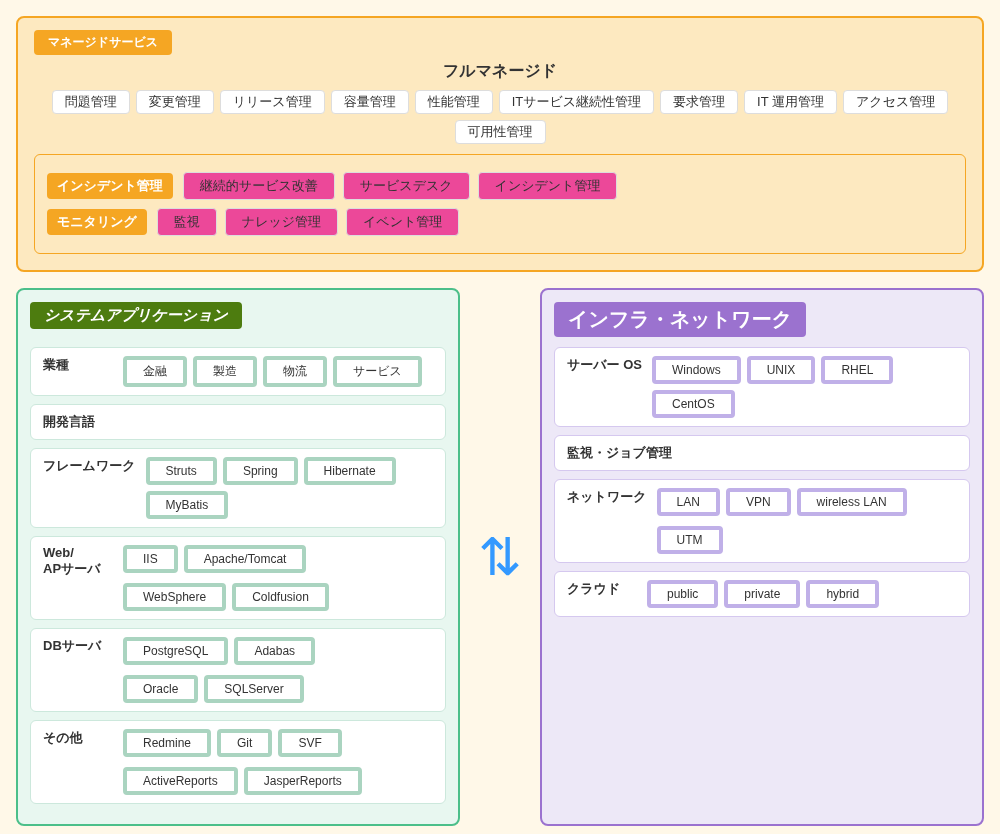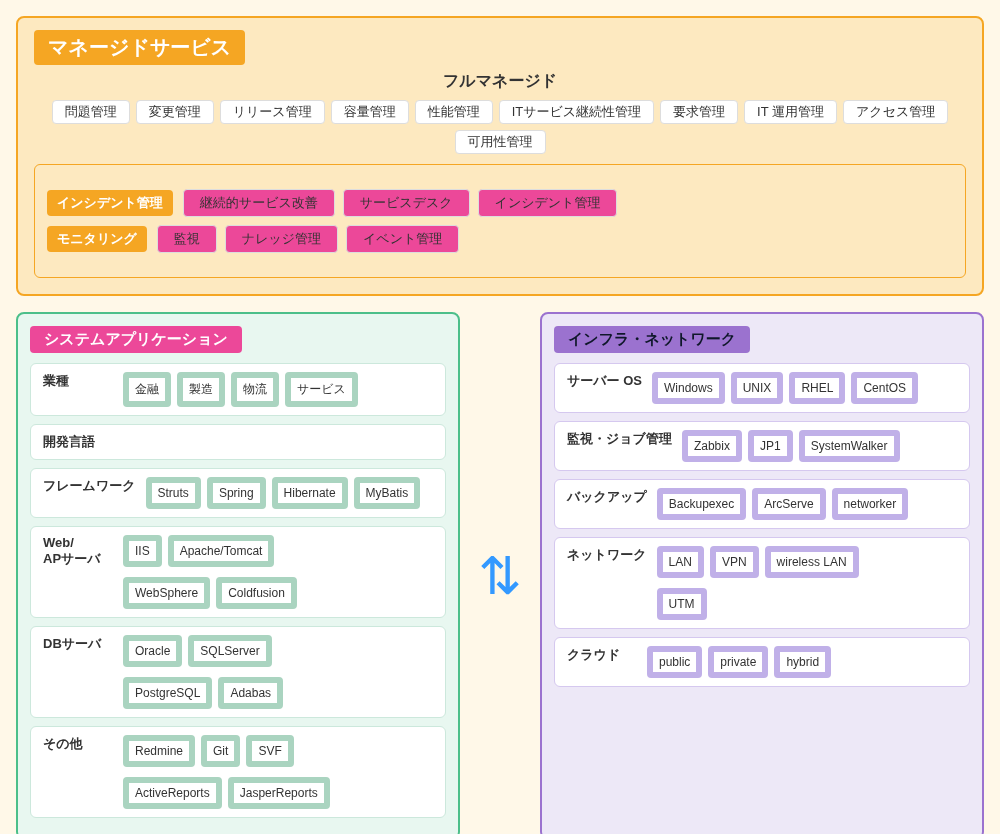--- a/index.html
+++ b/index.html
@@ -17,21 +17,21 @@
       border: 2px solid #f5a623;
       border-radius: 8px;
       padding: 12px 16px 16px;
       margin-bottom: 16px;
     }
 
     .managed-title-badge {
       display: inline-block;
       background: #f5a623;
       color: white;
-      font-size: 20px;
+      font-size: 12px;
       font-weight: bold;
       padding: 4px 14px;
       border-radius: 4px;
       margin-bottom: 6px;
     }
 
     .full-managed-title {
       text-align: center;
       font-size: 16px;
       font-weight: bold;
@@ -54,21 +54,21 @@
       padding: 2px 12px;
       font-size: 13px;
       color: #333;
     }
 
     
     .incident-monitoring-section {
       background: #fde9c0;
       border: 1px solid #f5a623;
       border-radius: 6px;
-      padding: 24px 12px;
+      padding: 17px 12px;
     }
 
     .sub-row {
       display: flex;
       align-items: center;
       gap: 10px;
       margin-bottom: 8px;
     }
     .sub-row:last-child { margin-bottom: 0; }
 
@@ -109,43 +109,44 @@
     .sys-app-column {
       flex: 1;
       background: #e8f7f0;
       border: 2px solid #4cbf8a;
       border-radius: 8px;
       padding: 12px;
     }
 
     .sys-app-title {
       display: inline-block;
-      background: #ec4899;
+      background: #4d7c0f;
       color: white;
       font-size: 15px;
       font-weight: bold;
       padding: 4px 14px;
       border-radius: 4px;
-      margin-bottom: 10px;
+      margin-bottom: 18px;
+      font-style: italic;
     }
 
     
     .infra-column {
       flex: 1;
       background: #ede8f7;
       border: 2px solid #9b72cf;
       border-radius: 8px;
       padding: 12px;
     }
 
     .infra-title {
       display: inline-block;
       background: #9b72cf;
-      color: #0f172a;
-      font-size: 15px;
+      color: #ffffff;
+      font-size: 20px;
       font-weight: bold;
       padding: 4px 14px;
       border-radius: 4px;
       margin-bottom: 10px;
     }
 
     
     .category-row {
       background: white;
       border: 1px solid #cce8dc;
@@ -172,23 +173,23 @@
 
     .tag-group {
       display: flex;
       flex-wrap: wrap;
       gap: 6px;
       flex: 1;
     }
 
     .tag {
       background: white;
-      border: 6px solid #a3a3a3;
-      border-radius: 4px;
-      padding: 3px 6px;
+      border: 4px solid #a3a3a3;
+      border-radius: 4px;
+      padding: 3px 16px;
       font-size: 12px;
       color: #333;
     }
 
     .sys-app-column .tag {
       border-color: #aad4c0;
     }
 
     .infra-column .tag {
       border-color: #c0b0e8;
@@ -288,26 +289,26 @@
             <div class="tag-line">
               <div class="tag">WebSphere</div>
               <div class="tag">Coldfusion</div>
             </div>
           </div>
         </div>
         <div class="category-row">
           <div class="category-label" style="white-space: pre-line;">DBサーバ</div>
           <div class="tag-group multi-line-group">
             <div class="tag-line">
+              <div class="tag">PostgreSQL</div>
+              <div class="tag">Adabas</div>
+            </div>
+            <div class="tag-line">
               <div class="tag">Oracle</div>
               <div class="tag">SQLServer</div>
-            </div>
-            <div class="tag-line">
-              <div class="tag">PostgreSQL</div>
-              <div class="tag">Adabas</div>
             </div>
           </div>
         </div>
         <div class="category-row">
           <div class="category-label" style="white-space: pre-line;">その他</div>
           <div class="tag-group multi-line-group">
             <div class="tag-line">
               <div class="tag">Redmine</div>
               <div class="tag">Git</div>
               <div class="tag">SVF</div>
@@ -334,37 +335,20 @@
             <div class="tag-line">
               <div class="tag">Windows</div>
               <div class="tag">UNIX</div>
               <div class="tag">RHEL</div>
               <div class="tag">CentOS</div>
             </div>
           </div>
         </div>
         <div class="category-row">
           <div class="category-label" style="white-space: pre-line;">監視・ジョブ管理</div>
-          <div class="tag-group multi-line-group">
-            <div class="tag-line">
-              <div class="tag">Zabbix</div>
-              <div class="tag">JP1</div>
-              <div class="tag">SystemWalker</div>
-            </div>
-          </div>
-        </div>
-        <div class="category-row">
-          <div class="category-label" style="white-space: pre-line;">バックアップ</div>
-          <div class="tag-group multi-line-group">
-            <div class="tag-line">
-              <div class="tag">Backupexec</div>
-              <div class="tag">ArcServe</div>
-              <div class="tag">networker</div>
-            </div>
-          </div>
         </div>
         <div class="category-row">
           <div class="category-label" style="white-space: pre-line;">ネットワーク</div>
           <div class="tag-group multi-line-group">
             <div class="tag-line">
               <div class="tag">LAN</div>
               <div class="tag">VPN</div>
               <div class="tag">wireless LAN</div>
             </div>
             <div class="tag-line">

